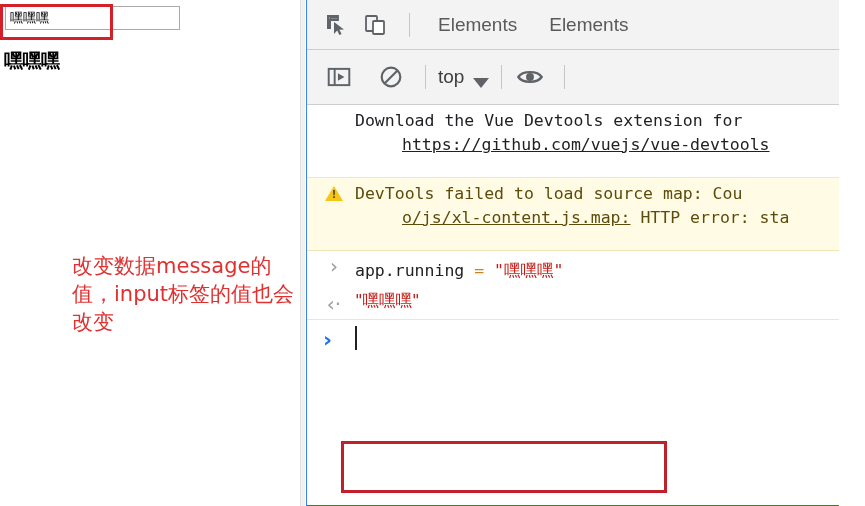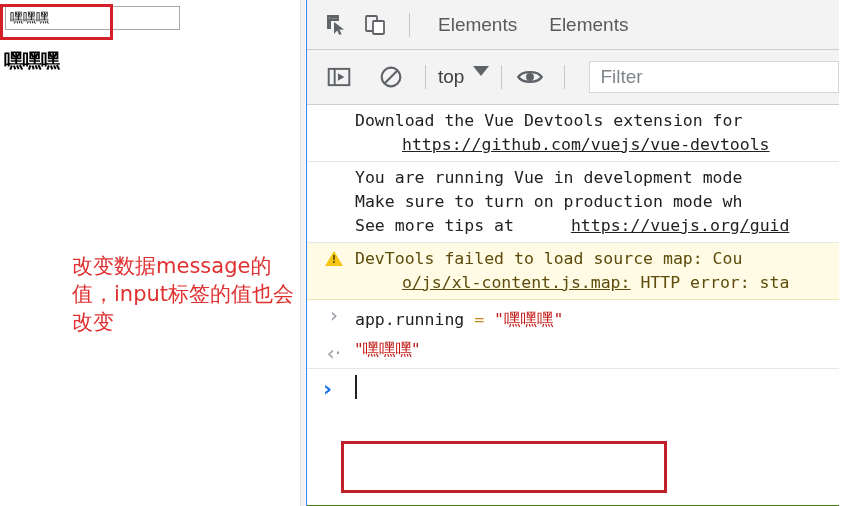--- a/index.html
+++ b/index.html
@@ -114,21 +114,21 @@
     background: #f3f3f3;
     border-bottom: 1px solid #cdcdcd;
     display: flex;
     align-items: center;
     padding-left: 16px;
   }
   #ctx-select {
     font-family: "Liberation Sans", sans-serif;
     font-size: 19px;
     color: #3c4043;
-    display: flex; align-items: flex-start;
+    display: flex; align-items: flex-end;
     cursor: pointer;
     white-space: nowrap;
   }
   #ctx-select .caret {
     margin-left: 9px;
     width: 0; height: 0;
     border-left: 8px solid transparent;
     border-right: 8px solid transparent;
     border-top: 10px solid #5f6368;
   }
@@ -151,21 +151,21 @@
   #console-body {
     position: relative;
     height: 400px;
     background: #ffffff;
     font-family: "DejaVu Sans Mono", monospace;
     font-size: 16.5px;
     overflow: hidden;
   }
   .msg {
     position: relative;
-    padding: 4px 0 4px 48px;
+    padding: 4px 0 20px 48px;
     border-bottom: 1px solid #e6e6e6;
     white-space: nowrap;
     color: #202124;
     line-height: 24px;
   }
   .msg .gutter {
     position: absolute; left: 14px; top: 4px;
     width: 26px; height: 22px;
     display: flex; align-items: center; justify-content: center;
   }
@@ -321,39 +321,31 @@
 
       <div class="tbicon">
         <svg width="28" height="28" viewBox="0 0 24 24">
           <path d="M2 12 C5.5 6.5 18.5 6.5 22 12 C18.5 17.5 5.5 17.5 2 12 Z" fill="none" stroke="#5f6368" stroke-width="2"></path>
           <circle cx="12" cy="12" r="3.4" fill="#5f6368"></circle>
         </svg>
       </div>
 
       <div class="vdiv"></div>
 
-      <div id="filter-input">Filter</div>
     </div>
 
     <div id="console-body">
 
       <div class="msg">
         <div>Download the Vue Devtools extension for</div>
         <div>
           <a class="link">https://github.com/vuejs/vue-devtools</a>
         </div>
       </div>
 
-      <div class="msg">
-        <div>You are running Vue in development mode</div>
-        <div>Make sure to turn on production mode wh</div>
-        <div>
-          <span>See more tips at </span><a class="link">https://vuejs.org/guid</a>
-        </div>
-      </div>
 
       <div class="msg warn">
         <div class="gutter">
           <div class="warn-tri"></div>
         </div>
         <div>DevTools failed to load source map: Cou</div>
         <div>
           <a class="link">o/js/xl-content.js.map:</a><span> HTTP error: sta</span>
         </div>
       </div>

